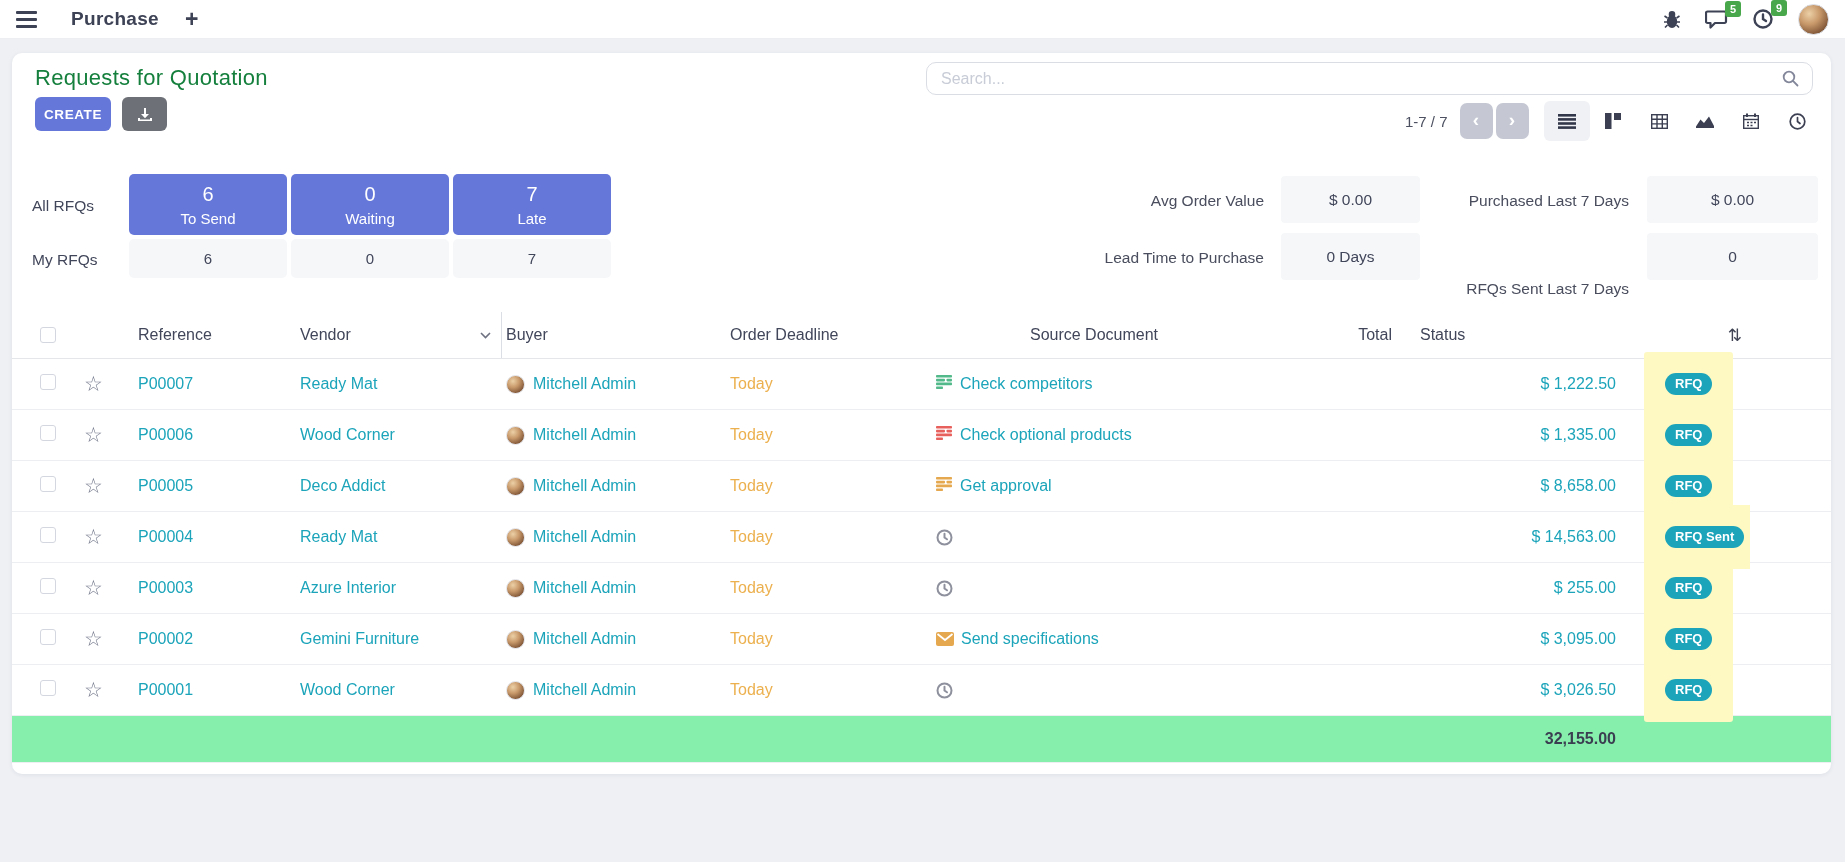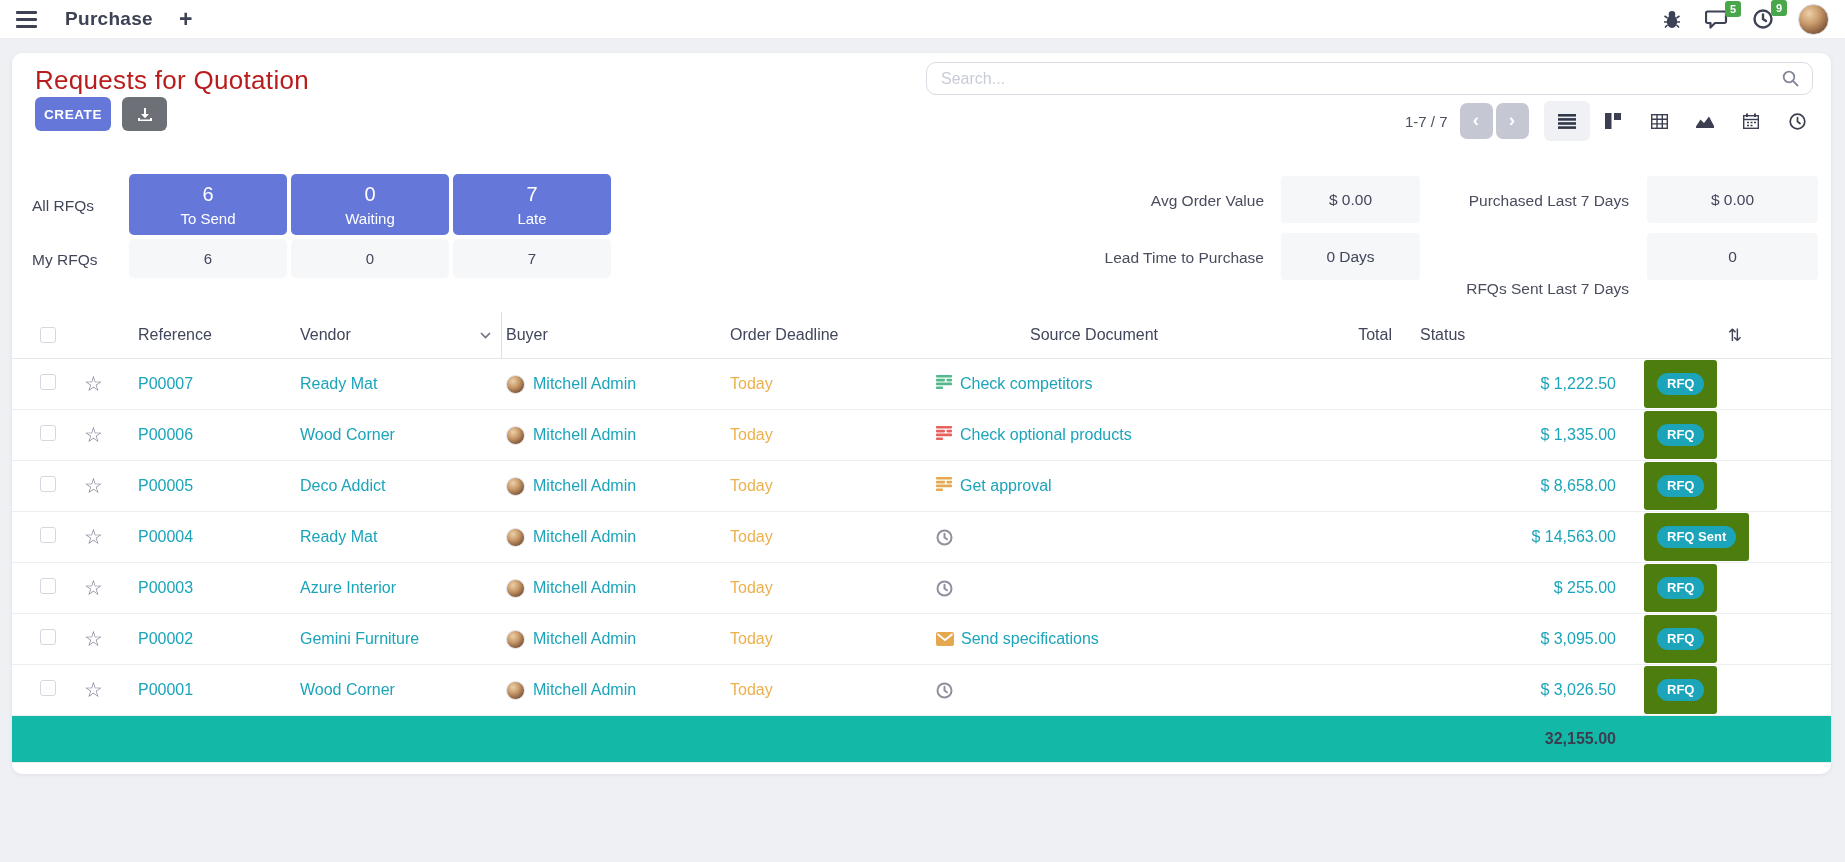--- a/index.html
+++ b/index.html
@@ -4,32 +4,32 @@
 <style>
   * { box-sizing: border-box; margin: 0; padding: 0; }
   body { font-family: "Liberation Sans", sans-serif; }
   .screen { position: relative; width: 1845px; height: 862px; background: #eef0f4; overflow: hidden; }
 
   
   .navbar { position: absolute; top:0; left:0; right:0; height:39px; background:#fff; display:flex; align-items:center; justify-content:space-between; padding:0 12px; border-bottom:1px solid #eceef2; }
   .nav-left { display:flex; align-items:center; }
   .hamburger { display:flex; flex-direction:column; gap:4px; cursor:pointer; padding:4px; }
   .hamburger span { width:21px; height:3px; background:#3d4255; border-radius:1px; }
-  .app-name { font-size:19px; color:#3d4255; font-weight:600; letter-spacing:.3px; margin-left:24px; }
+  .app-name { font-size:19px; color:#3d4255; font-weight:600; letter-spacing:.3px; margin-left:30px; }
   .plus-icon { font-size:23px; color:#3d4255; font-weight:700; margin-left:26px; cursor:pointer; line-height:1; }
   .nav-right { display:flex; align-items:center; gap:24px; padding-right:4px; }
   .nav-icon-wrap { position:relative; cursor:pointer; display:flex; align-items:center; }
   .nav-badge { position:absolute; top:-8px; right:-13px; background:#47a74a; color:#fff; font-size:11px; font-weight:700; padding:1px 5px; border-radius:3px; line-height:14px; }
   .avatar-lg { width:31px; height:31px; border-radius:50%; border:1px solid #d6d8de; cursor:pointer;
     background: radial-gradient(circle at 35% 30%, #ecd0a7 0%, #c99a6b 38%, #8a5f3e 72%, #53381f 100%); }
 
   
   .panel { position:absolute; left:12px; top:53px; width:1819px; height:721px; background:#fff; border-radius:10px; box-shadow:0 1px 4px rgba(40,50,80,.08); }
 
-  .page-title { position:absolute; left:23px; top:12px; font-size:26px; color:#b91c1c; letter-spacing:.3px; font-weight:400; }
+  .page-title { position:absolute; left:23px; top:12px; font-size:22px; color:#15803d; letter-spacing:.3px; font-weight:400; }
   .btn-create { position:absolute; left:23px; top:44px; width:76px; height:34px; background:#6577d9; color:#fff; border:none; border-radius:6px; font-size:13.5px; font-weight:700; letter-spacing:.6px; font-family:inherit; cursor:pointer; }
   .btn-export { position:absolute; left:110px; top:44px; width:45px; height:34px; background:#6d7077; border:none; border-radius:6px; display:flex; align-items:center; justify-content:center; cursor:pointer; }
 
   .search-box { position:absolute; left:914px; top:9px; width:887px; height:33px; border:1px solid #dadde4; border-radius:10px; display:flex; align-items:center; background:#fff; }
   .search-input { flex:1; border:none; outline:none; font-size:16px; color:#555a68; padding:0 14px; background:transparent; font-family:inherit; }
   .search-input::placeholder { color:#c8ccd6; }
   .search-icon { margin-right:13px; display:flex; }
 
   .toolbar { position:absolute; top:50px; left:929px; height:36px; display:flex; align-items:center; gap:44px; }
   .tb-item { display:flex; align-items:center; gap:8px; font-size:15px; color:#4c5060; cursor:pointer; white-space:nowrap; }
@@ -73,23 +73,23 @@
   .avatar-sm { width:19px; height:19px; border-radius:50%; flex-shrink:0; margin-right:8px; border:1px solid #e0e1e6;
     background: radial-gradient(circle at 35% 30%, #ecd0a7 0%, #c99a6b 38%, #8a5f3e 72%, #53381f 100%); }
   .td-act { display:flex; align-items:center; gap:7px; }
   .act-green { color:#52b98b; }
   .act-red { color:#e8605c; }
   .act-yellow { color:#e5a84e; }
   .act-clock { color:#8e919d; display:flex; }
   .td-source { text-align:center; }
   .td-total { text-align:right; }
   .td-status { padding-left:24px; }
-  .chip { display:inline-block; background:#4d7c0f; border-radius:3px; padding:13px; line-height:0; }
+  .chip { display:inline-block; background:#fef9c3; border-radius:3px; padding:21px; line-height:0; }
   .pill { display:inline-block; background:#1ba4ba; color:#fff; font-size:13px; font-weight:700; padding:4px 10px; border-radius:12px; line-height:1.1; white-space:nowrap; }
-  .tfoot { height:47px; background:#14b8a6; border-bottom:1px solid #eceef2; }
+  .tfoot { height:47px; background:#86efac; border-bottom:1px solid #eceef2; }
   .tfoot .td-total { font-weight:700; color:#3a3e50; }
 </style>
 </head>
 <body>
 
 <div class="screen">
 
   <header class="navbar">
     <div class="nav-left">
       <div class="hamburger">

